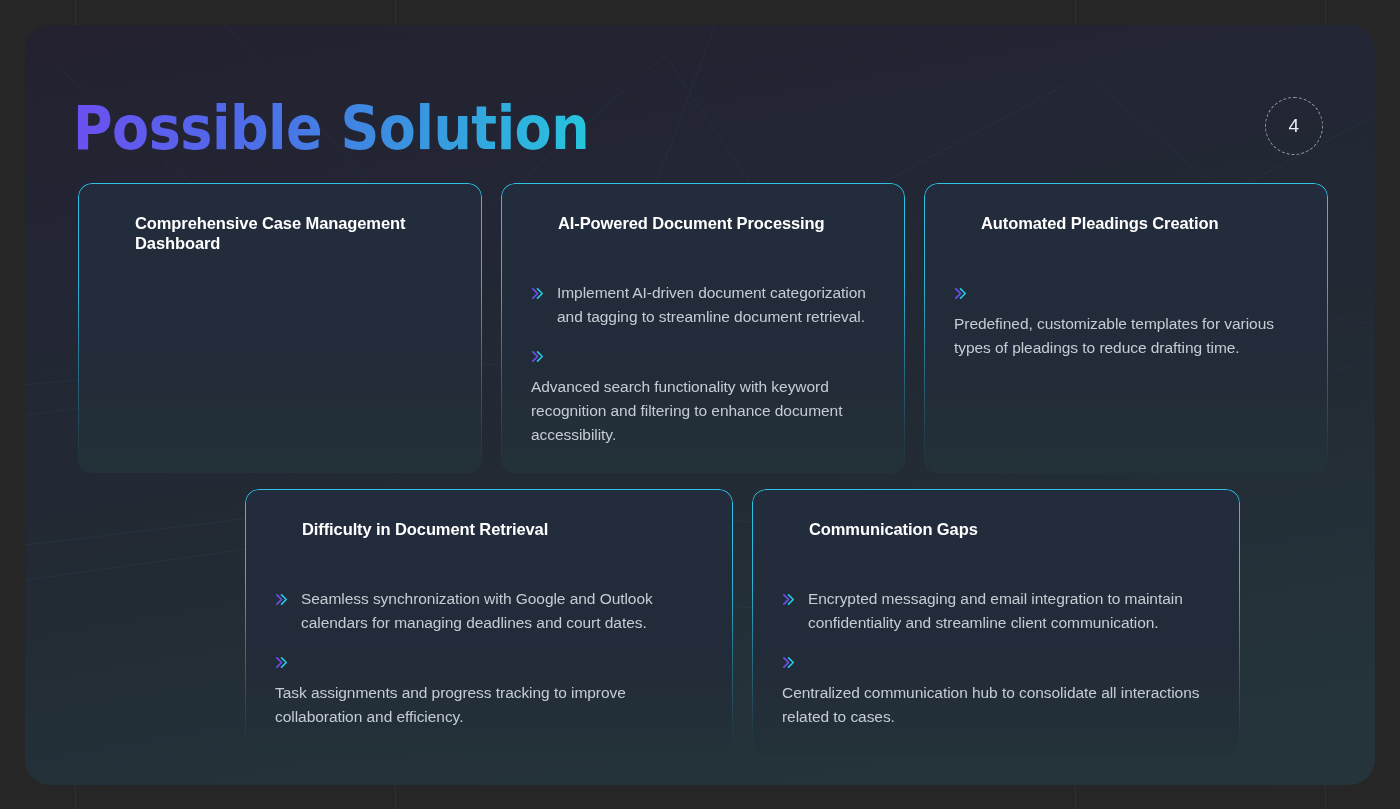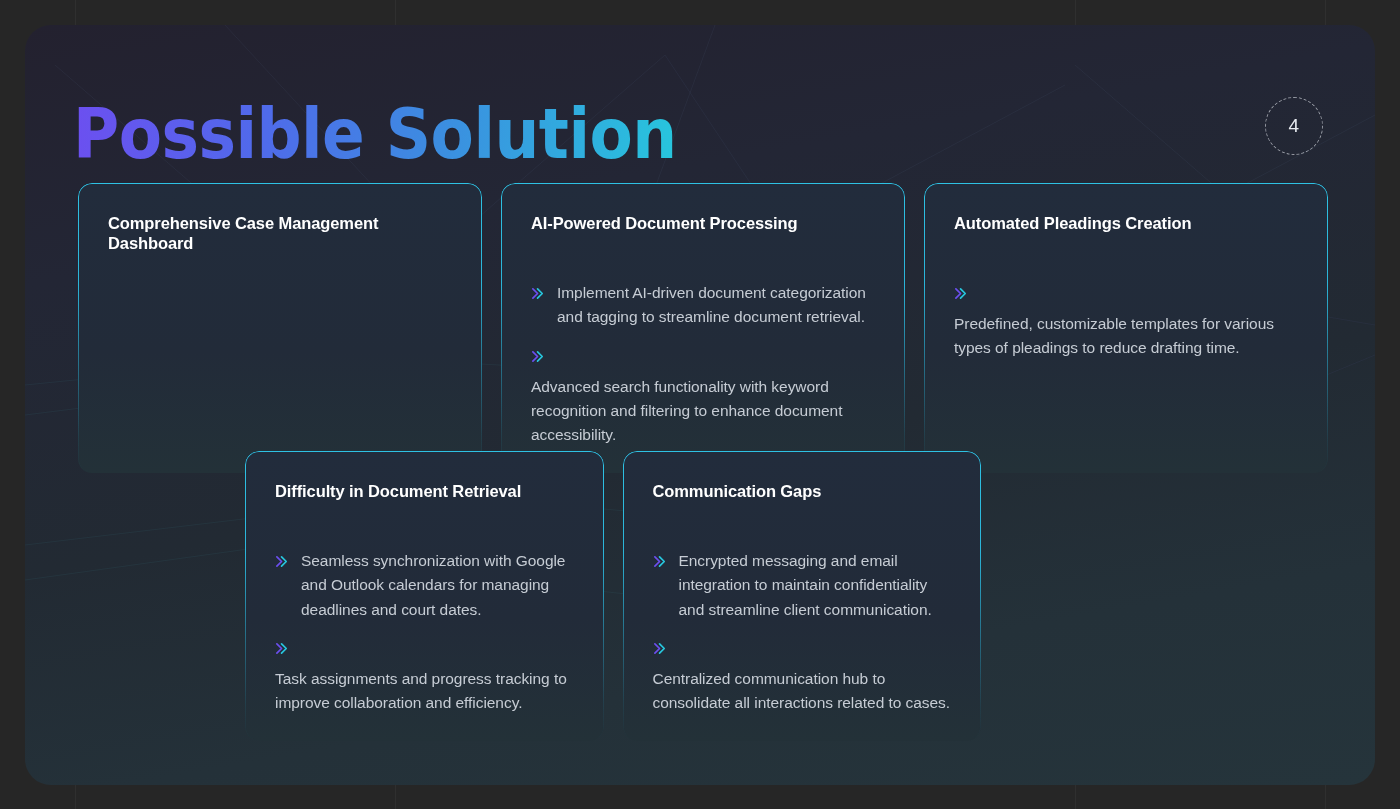--- a/index.html
+++ b/index.html
@@ -37,21 +37,21 @@
         #243139 78%,
         #25343b 100%);
   }
   
   .slide .tex { position:absolute; inset:0; pointer-events:none; }
 
   
   .title {
     position:absolute;
     left:48px; top:68px;
-    font-size:70px;
+    font-size:60px;
     font-weight:800;
     letter-spacing:-0.5px;
     font-family:"DejaVu Sans", sans-serif;
     font-stretch:condensed;
     background:linear-gradient(95deg,#6c4ff0 0%,#4f6bea 32%,#3b8fe0 62%,#27c6dd 100%);
     -webkit-background-clip:text;
     background-clip:text;
     color:transparent;
     -webkit-text-fill-color:transparent;
     white-space:nowrap;
@@ -68,21 +68,21 @@
     letter-spacing:0.5px;
   }
 
   
   .row {
     position:absolute;
     display:flex;
     gap:19px;
   }
   .row-top    { left:53px; top:158px;  width:1250px; }
-  .row-bottom { left:220px; top:426px; width:736px; }
+  .row-bottom { left:220px; top:464px; width:995px; }
 
   .card {
     position:relative;
     border-radius:14px;
     padding:30px 26px 26px 30px;
     background:linear-gradient(180deg,#222c3c 0%,#222b39 58%,#233138 100%);
     overflow:hidden;
   }
   .row-top .card    { flex:1 1 0; min-height:271px; }
   .row-bottom .card { flex:1 1 0; min-height:241px; }
@@ -107,20 +107,21 @@
   }
 
   .card-title {
     position:relative;
     color:#ffffff;
     font-size:16.5px;
     font-weight:700;
     line-height:1.23;
     letter-spacing:-0.1px;
     margin-bottom:15px;
+    margin-left:27px;
   }
 
   .bullets { position:relative; list-style:none;margin-top:48px; }
   .bullet {
     display:flex;
     align-items:flex-start;
     gap:11px;
     margin-bottom:14px;
   }
   .bullet:last-child { margin-bottom:0;flex-direction:column; }

